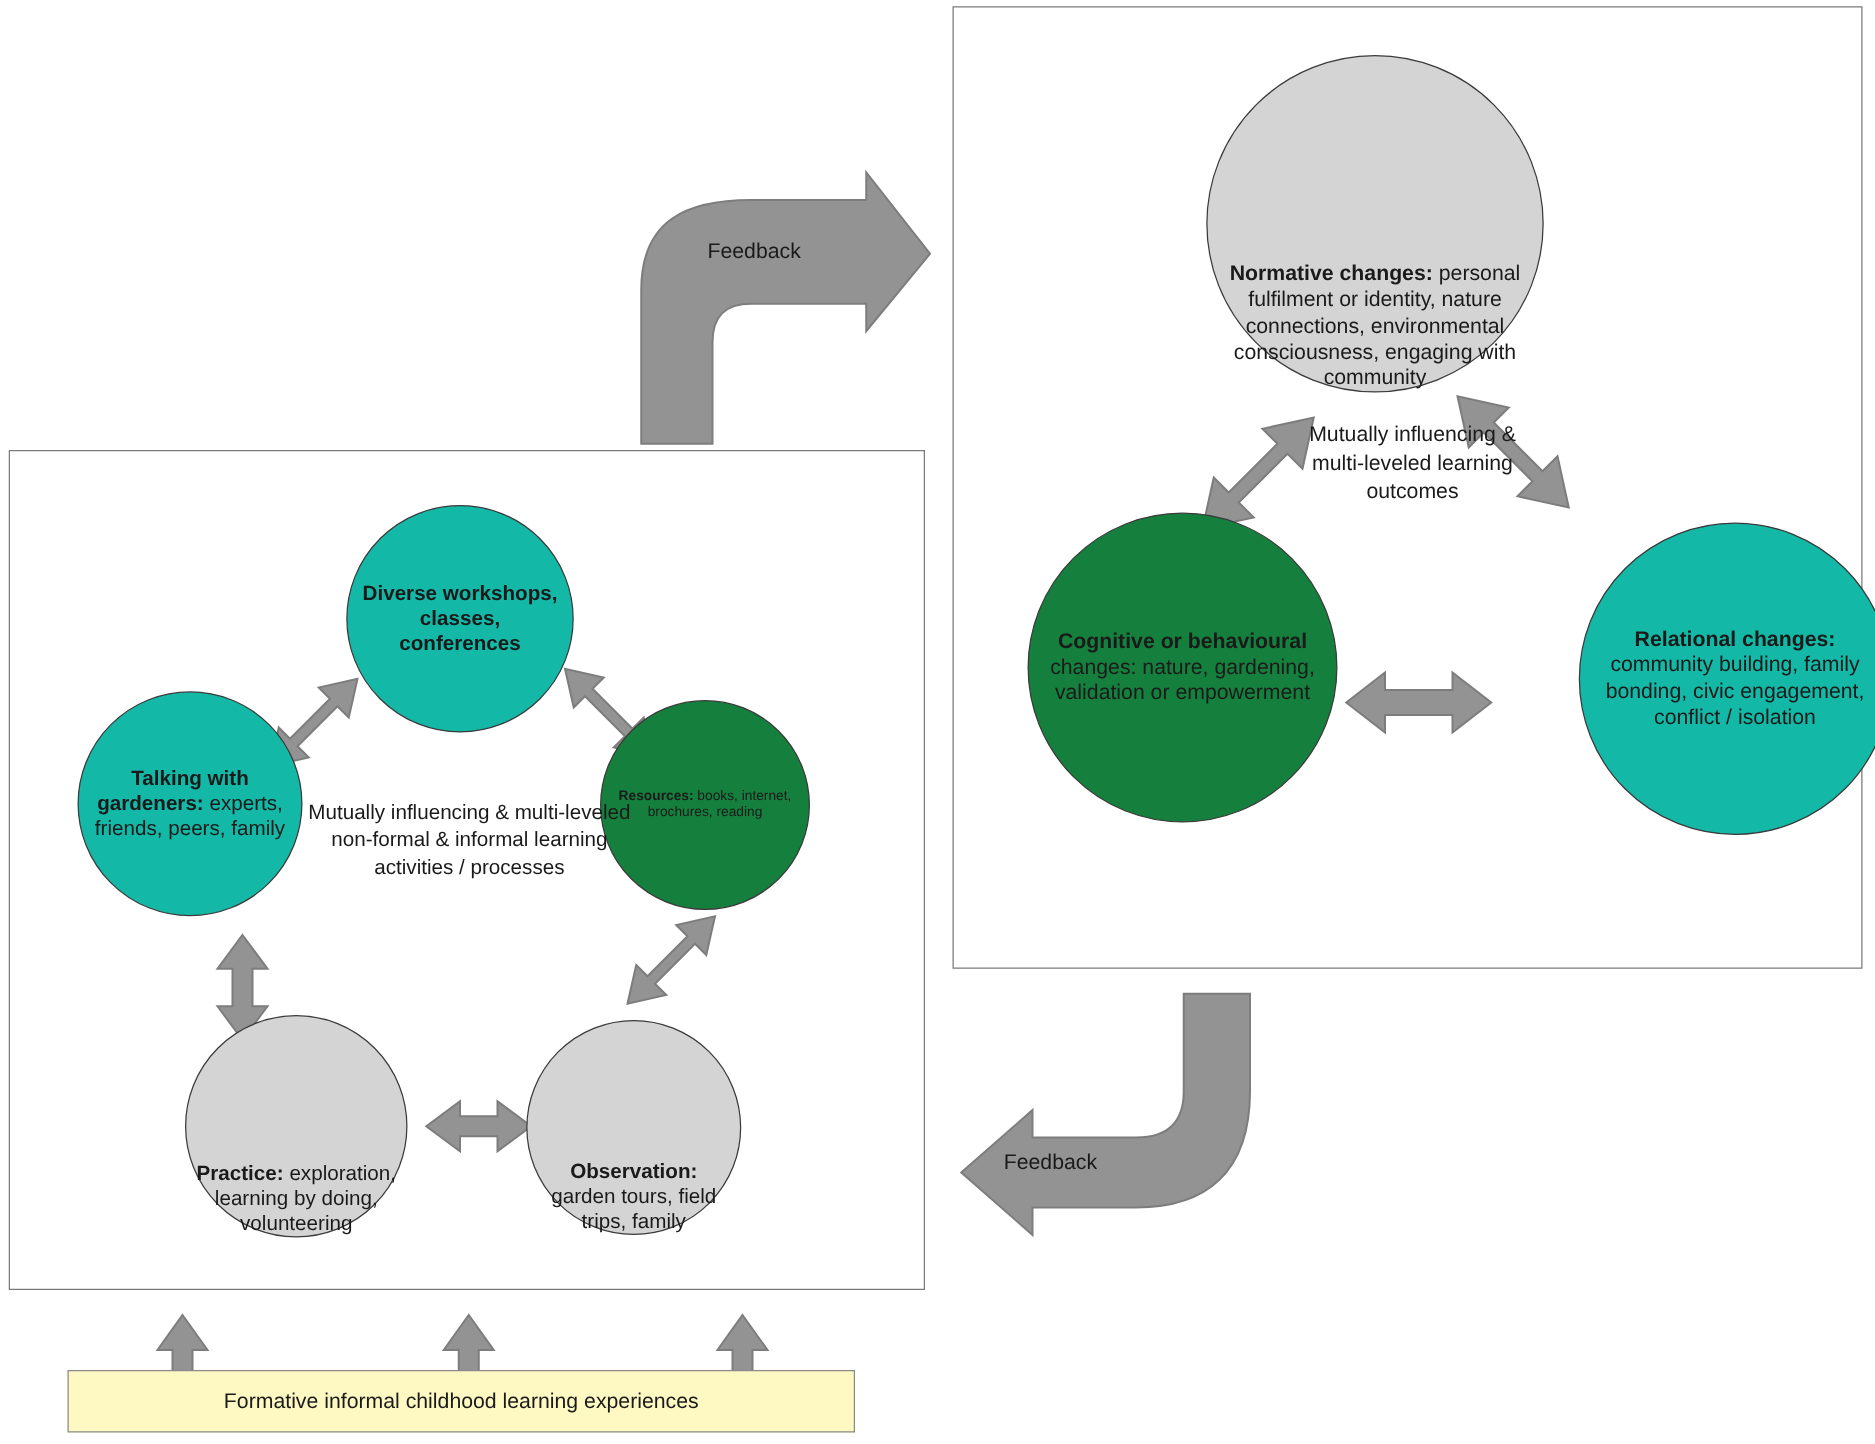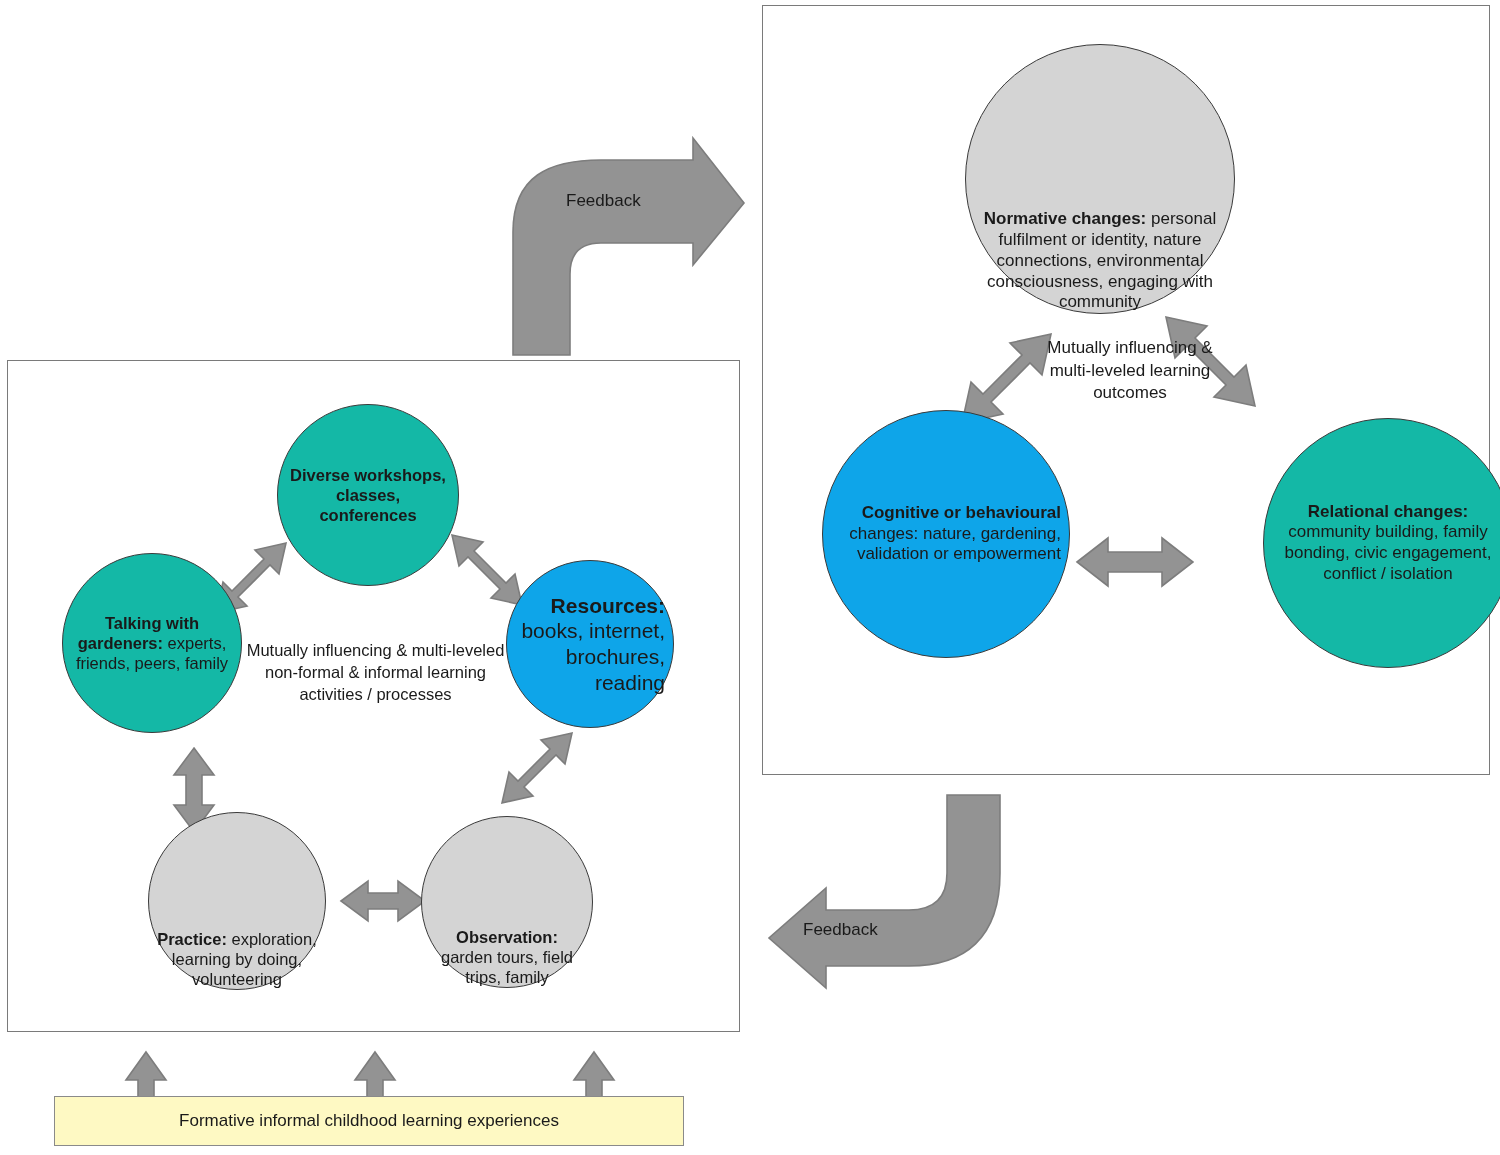--- a/index.html
+++ b/index.html
@@ -18,28 +18,28 @@
 
   
   .circle{
     position:absolute;border-radius:50%;box-sizing:border-box;
     display:flex;align-items:center;justify-content:center;text-align:center;
     border:1.5px solid #3a3a3a;
   }
   .circle .ctext{padding:0 8px;line-height:1.22;}
   .fill-white{background:#14b8a6;}
   .fill-light{background:#d4d4d4;align-items:flex-end;}
-  .fill-mid{background:#0ea5e9;text-align:right;}
+  .fill-mid{background:#15803d;}
 
   .ttl{font-weight:bold;}
 
   
   #c-workshops{left:277px;top:404px;width:182px;height:182px;font-size:16.5px;}
   #c-talking  {left:62px; top:553px;width:180px;height:180px;font-size:16.5px;}
-  #c-resources{left:506px;top:560px;width:168px;height:168px;font-size:21px;}
+  #c-resources{left:480px;top:560px;width:168px;height:168px;font-size:11px;}
   #c-practice {left:148px;top:812px;width:178px;height:178px;font-size:16.5px;}
   #c-observation{left:421px;top:816px;width:172px;height:172px;font-size:16.5px;}
 
   
   #c-normative{left:965px;top:44px;width:270px;height:270px;font-size:17px;}
   #c-cognitive{left:822px;top:410px;width:248px;height:248px;font-size:17px;}
   #c-relational{left:1263px;top:418px;width:250px;height:250px;font-size:17px;}
 
   
   .center-cap{position:absolute;text-align:center;line-height:1.33;}

